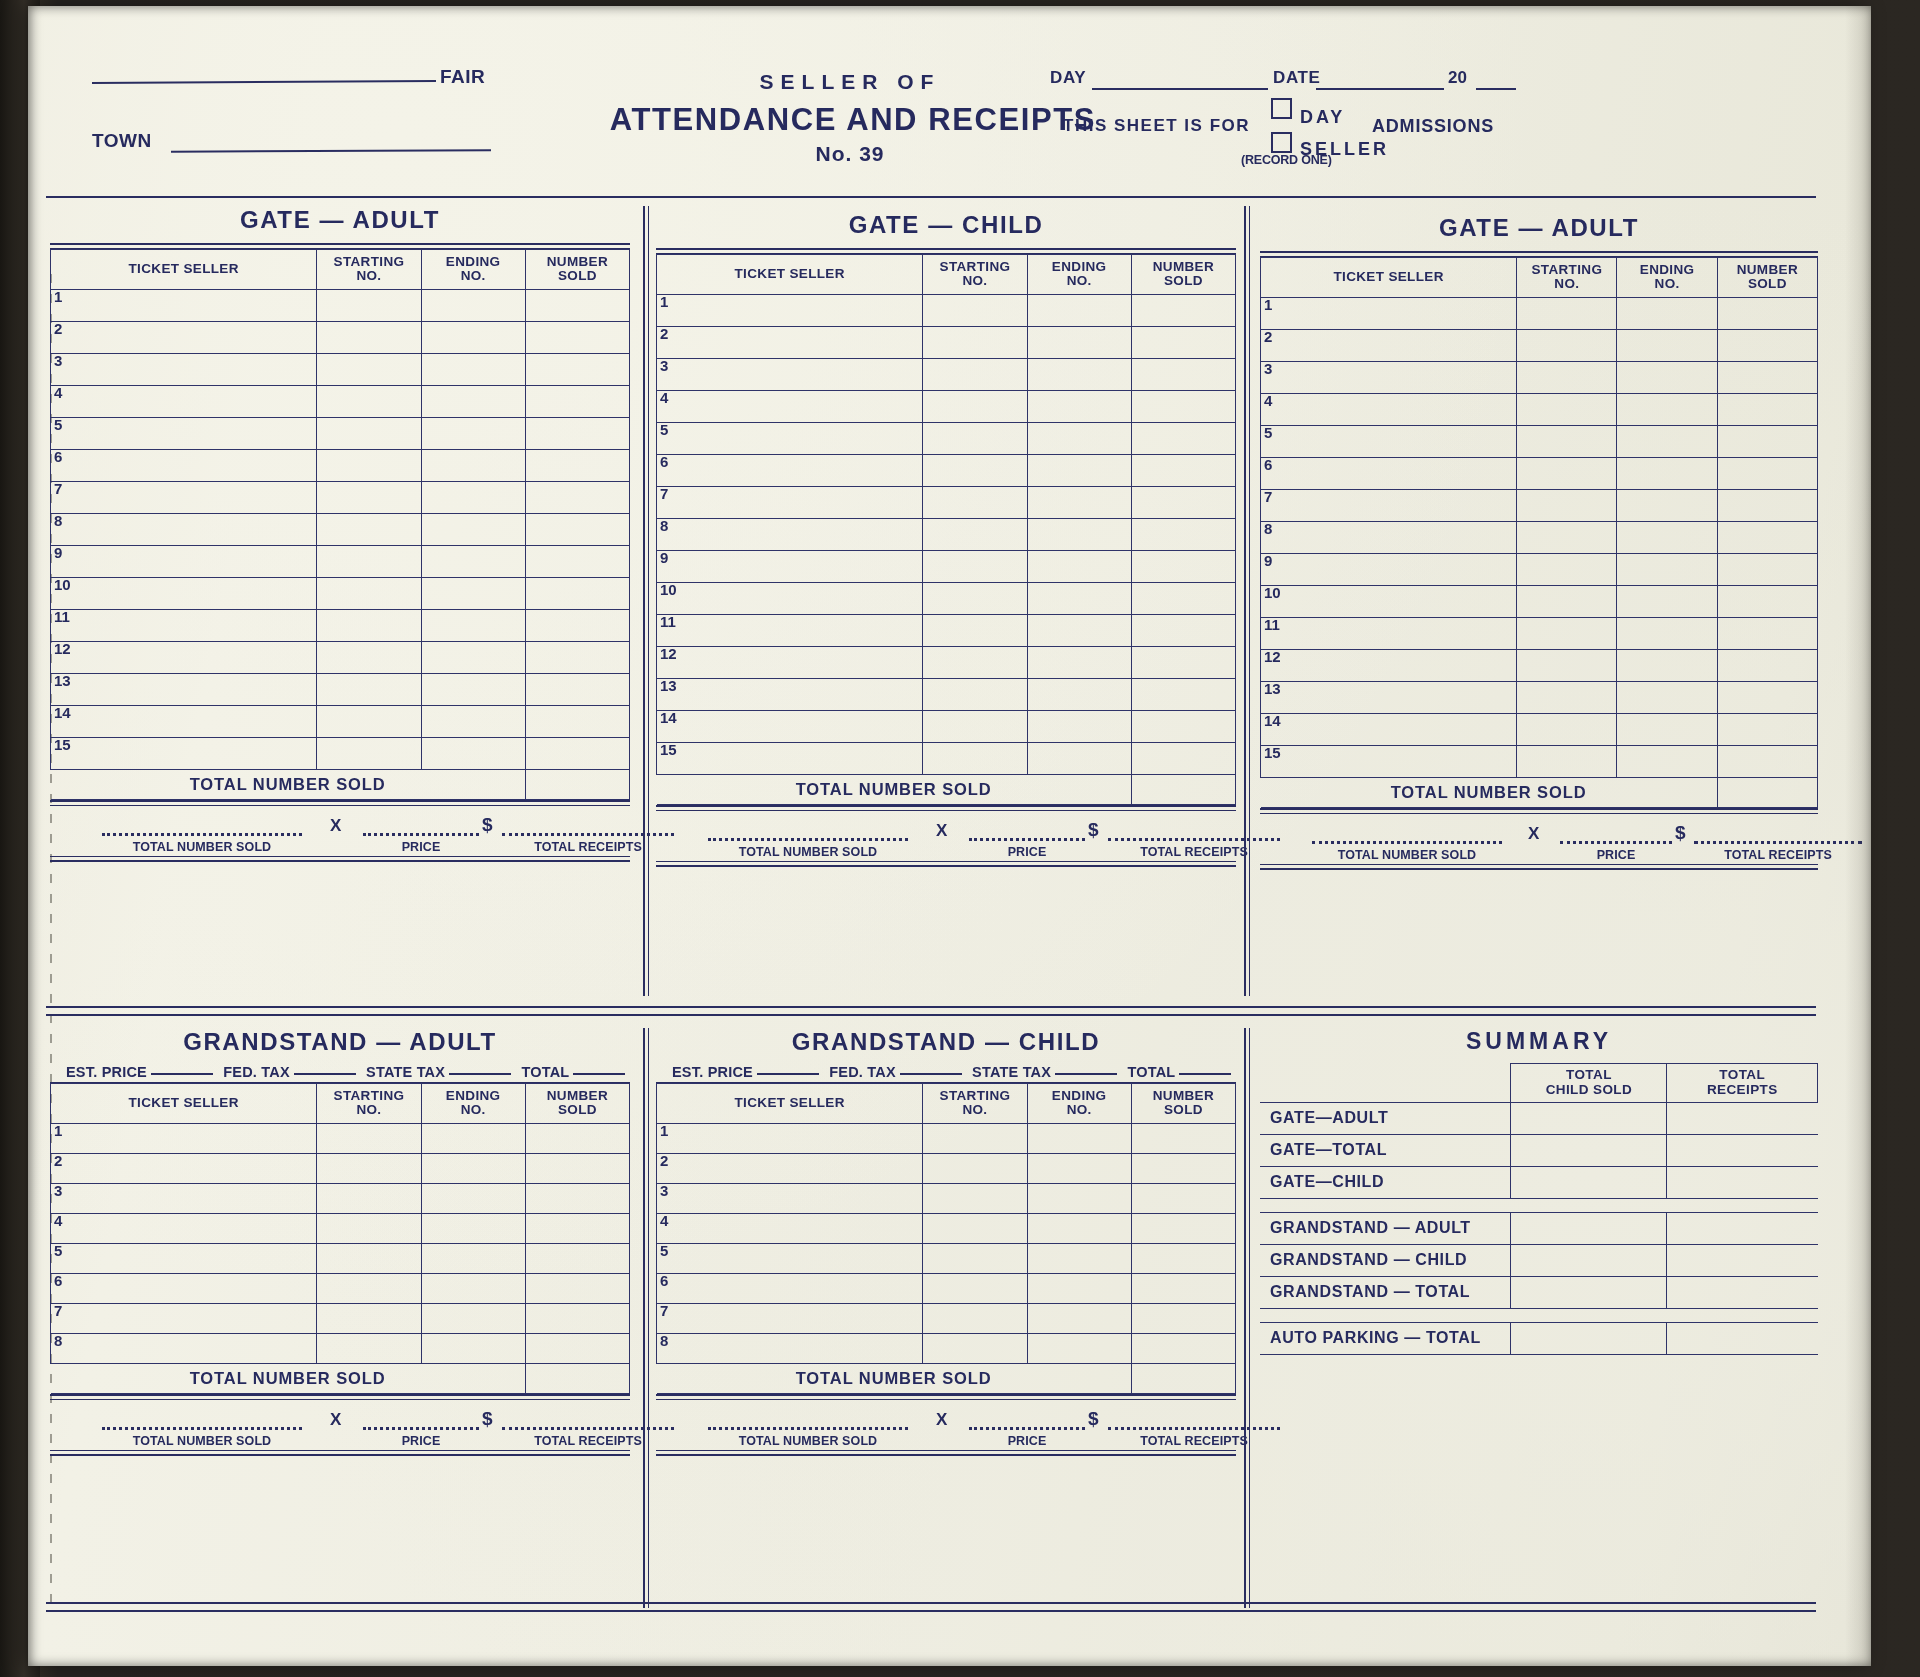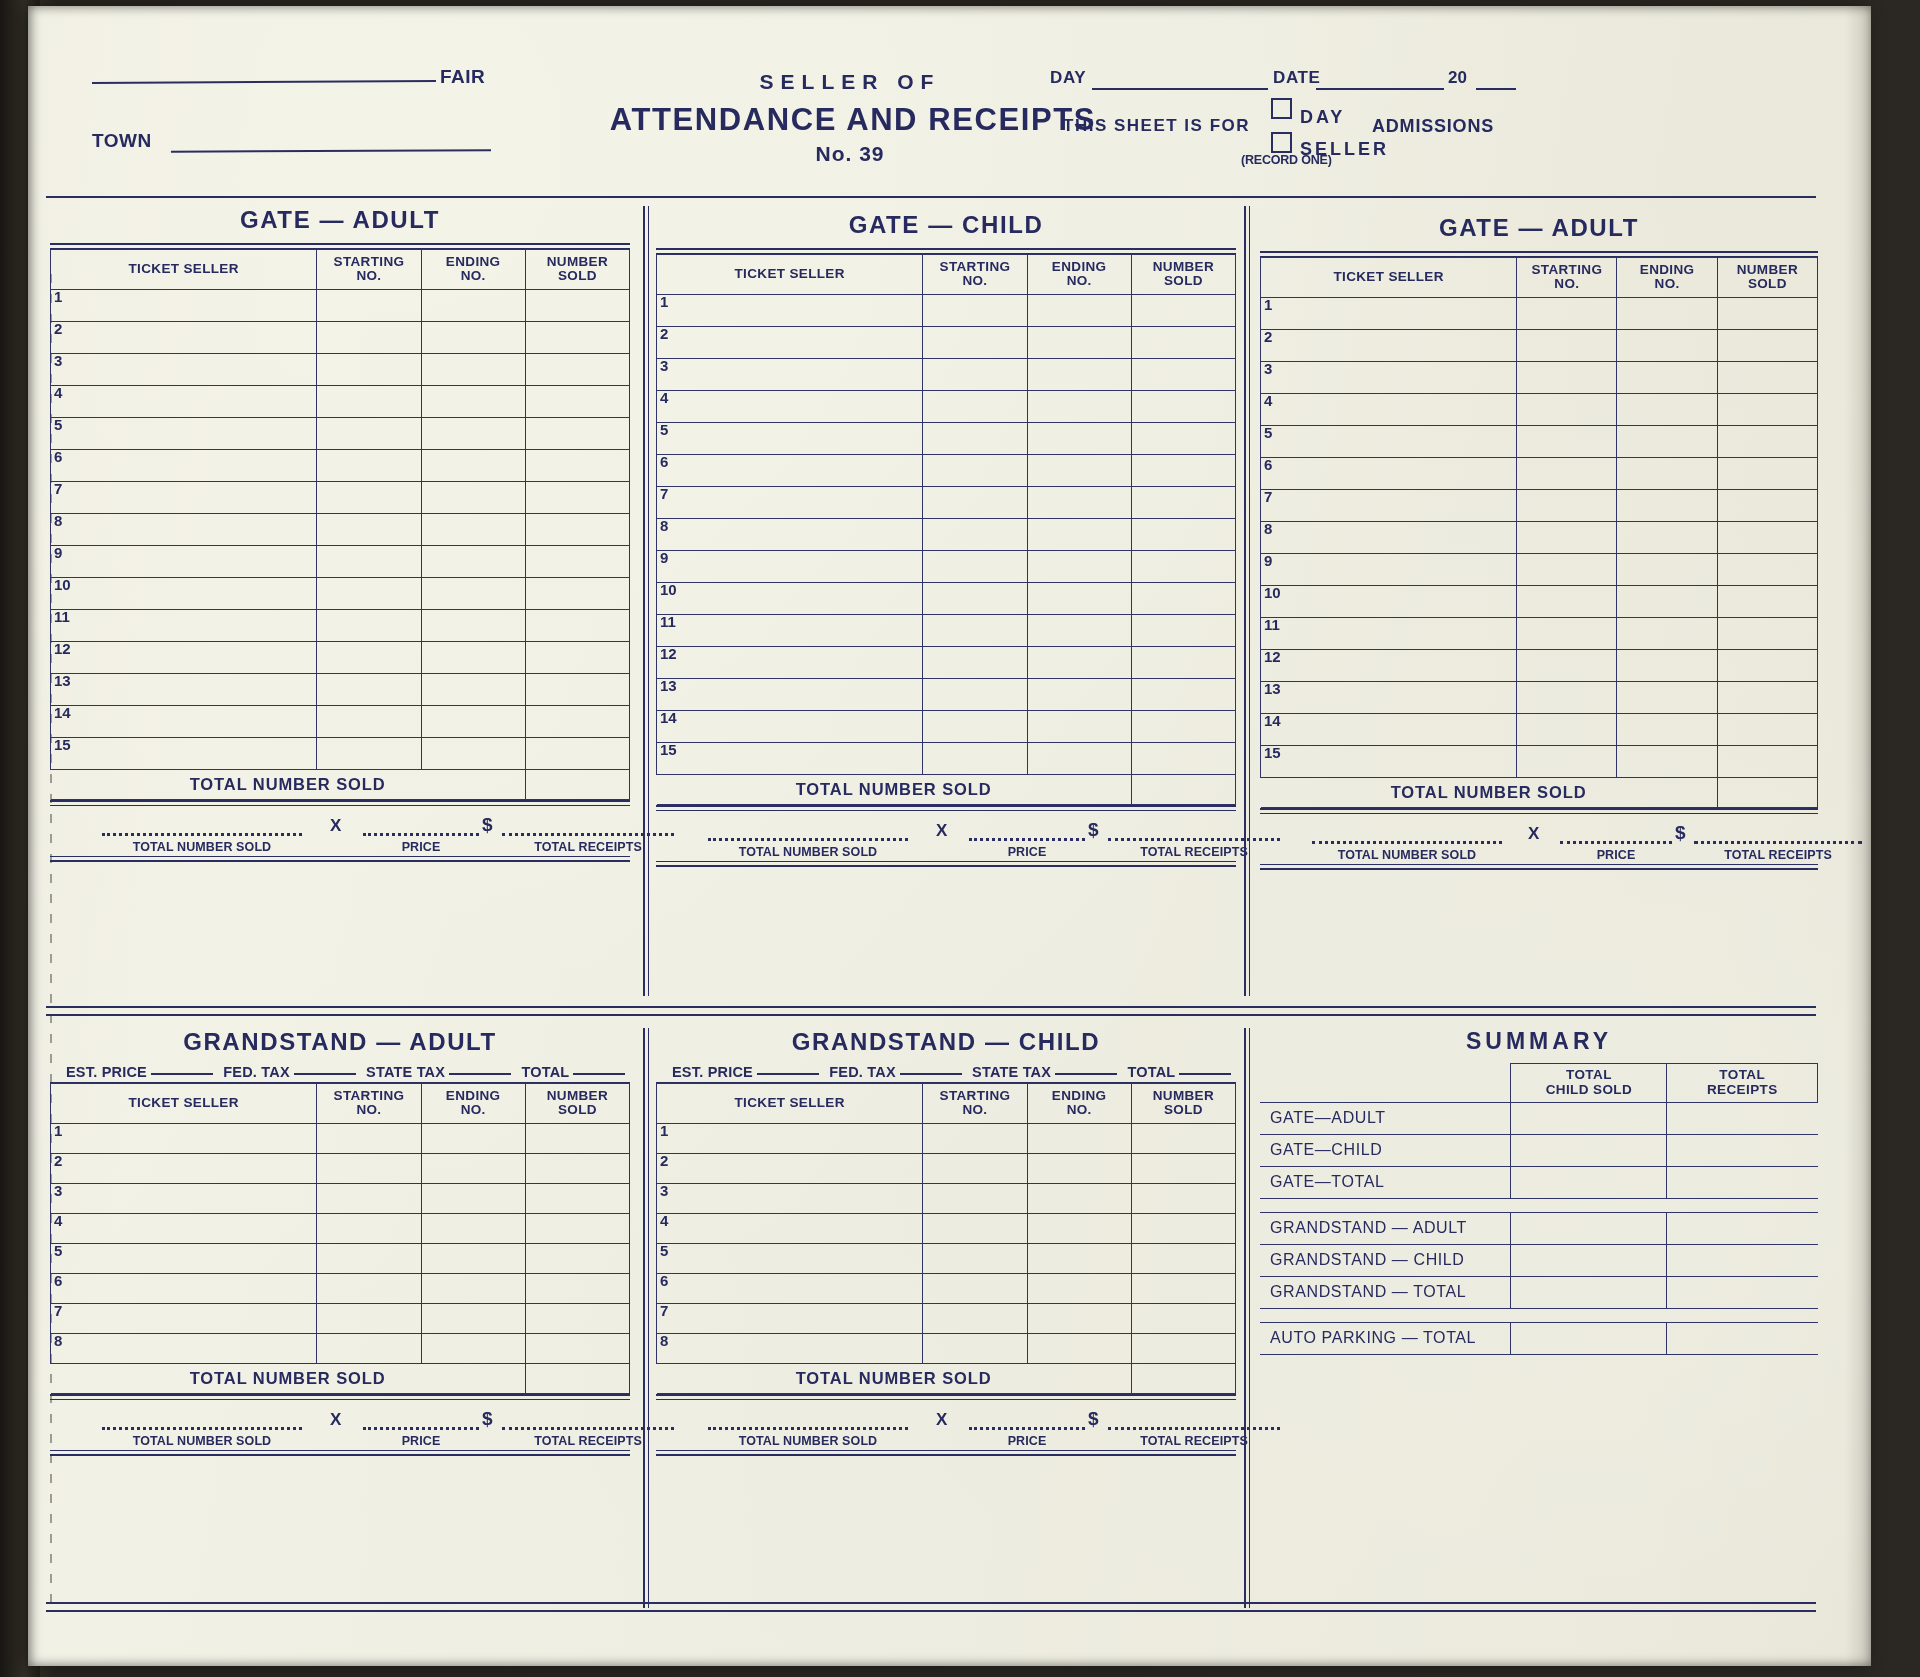--- a/index.html
+++ b/index.html
@@ -107,21 +107,21 @@
   .xsym { font-size:17px; font-weight:bold; }
   .dollar { font-size:19px; font-weight:bold; }
 
   .taxline { font-size:14.5px; font-weight:bold; letter-spacing:.2px; color:#262a5e; white-space:nowrap; }
   .taxrule { display:inline-block; width:62px; border-bottom:2.4px solid #2a2d60; vertical-align:2px; margin:0 6px 0 4px;}
 
   
   #summary-title { text-align:center; font-size:23px; font-weight:bold; letter-spacing:4px; }
   table.sum { border-collapse:collapse; table-layout:fixed; width:100%; }
   table.sum td, table.sum th { border:1.6px solid #2f3368; }
-  .sumlabel { font-size:16px; font-weight:normal; letter-spacing:.6px; padding-left:10px; border-left:none !important; color:#262a5e;}
+  .sumlabel { font-size:16px; font-weight:bold; letter-spacing:.6px; padding-left:10px; border-left:none !important; color:#262a5e;}
   .sumhead { font-size:13.5px; font-weight:bold; text-align:center; letter-spacing:.4px; line-height:1.1; padding:4px 2px; }
   .noborder { border:none !important; }
   .spacer td { height:14px; border-left:none !important; border-right:none !important; }
 </style>
 </head>
 <body>
 
 <div id="book">
   <div id="spine"></div>
 
@@ -927,26 +927,26 @@
           <td class="sumhead"><span>TOTAL</span><br><span>RECEIPTS</span></td>
         </tr>
         </tbody>
           <tbody id="sum-g1">
             <tr>
               <td class="sumlabel" style="height:32px">GATE—ADULT</td>
               <td></td>
               <td style="border-right:none"></td>
             </tr>
             <tr>
-              <td class="sumlabel" style="height:32px">GATE—CHILD</td>
+              <td class="sumlabel" style="height:32px">GATE—TOTAL</td>
               <td></td>
               <td style="border-right:none"></td>
             </tr>
             <tr>
-              <td class="sumlabel" style="height:32px">GATE—TOTAL</td>
+              <td class="sumlabel" style="height:32px">GATE—CHILD</td>
               <td></td>
               <td style="border-right:none"></td>
             </tr>
           </tbody>
         <tbody id="sum-sp1">
             <tr class="spacer">
               <td class="noborder"></td>
               <td></td>
               <td></td>
             </tr>

